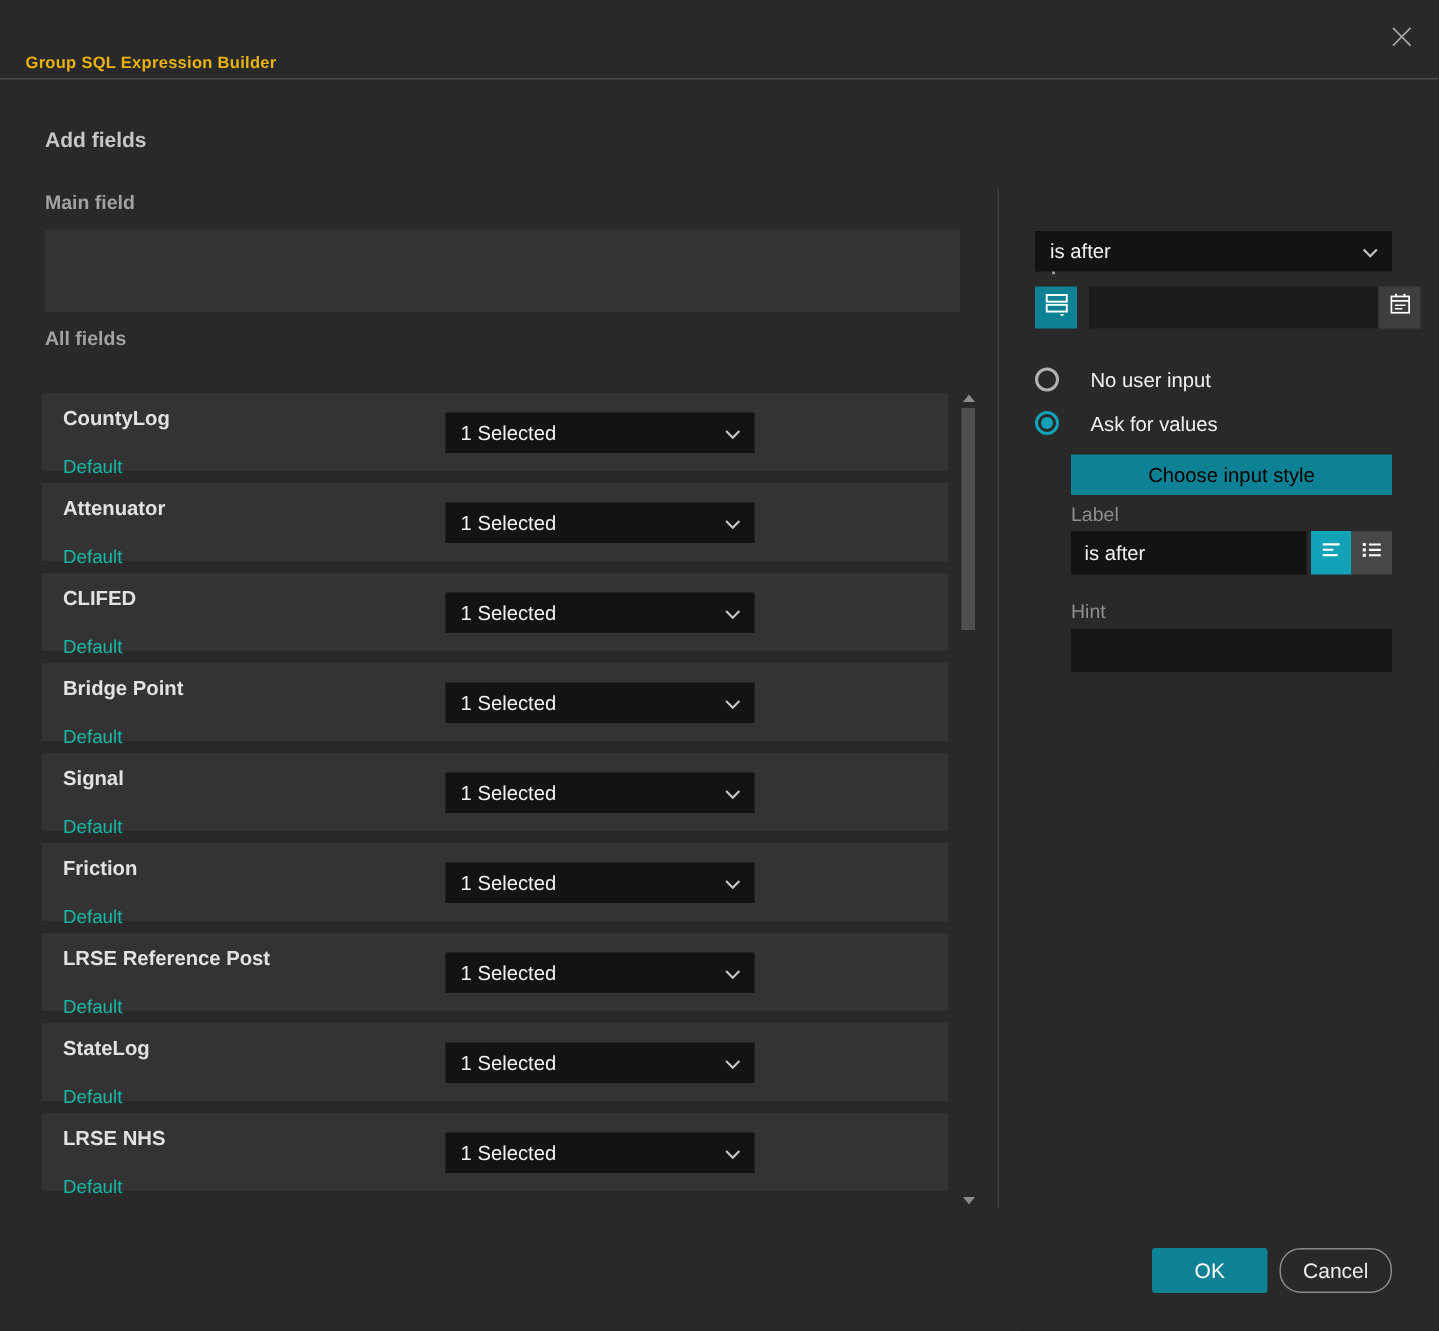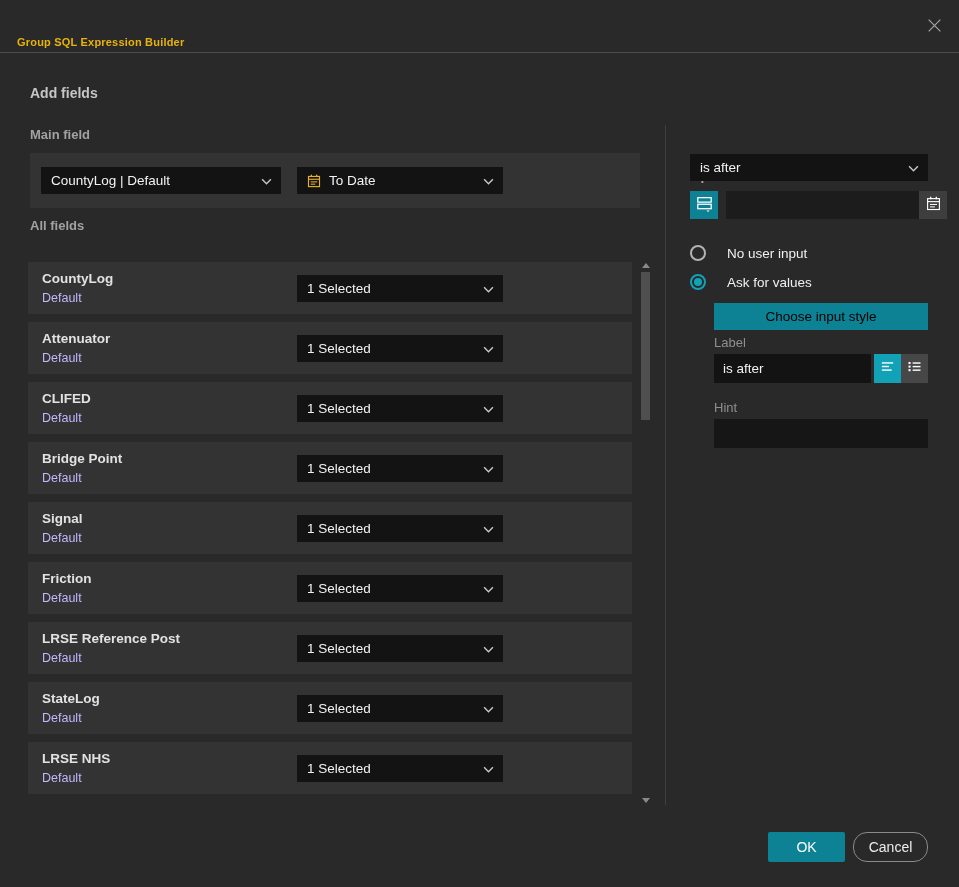--- a/index.html
+++ b/index.html
@@ -27,21 +27,21 @@
   
   .main-box { position:absolute; left:30px; top:153px; width:610px; height:55px; background:#333333; }
   .main-box .select.s1 { position:absolute; left:11px; top:14px; width:240px; }
   .main-box .select.s2 { position:absolute; left:267px; top:14px; width:206px; }
   .cal-ico { display:inline-flex; margin-right:8px; line-height:0; }
 
   
   .list { position:absolute; left:28px; top:262px; width:604px; }
   .field-row { position:relative; height:52px; margin-bottom:8px; background:#333333; }
   .row-name { position:absolute; left:14px; top:9px; font-size:13.5px; color:#e2e2e2;font-weight:bold; }
-  .row-sub  { position:absolute; left:14px; top:29px; font-size:12.5px; color:#c4b5fd;text-align:right; }
+  .row-sub  { position:absolute; left:14px; top:42px; font-size:12.5px; color:#14b8a6;text-align:right; }
   .field-row .select { position:absolute; left:269px; top:13px; width:206px; }
 
   
   .sbar { position:absolute; left:641px; top:262px; width:10px; height:542px; }
   .sbar .arr-up, .sbar .arr-dn { position:absolute; left:1px; width:0; height:0; border-left:4px solid transparent; border-right:4px solid transparent; }
   .sbar .arr-up { top:1px; border-bottom:5px solid #8a8a8a; }
   .sbar .arr-dn { bottom:1px; border-top:5px solid #8a8a8a; }
   .sbar .thumb { position:absolute; left:0; top:10px; width:9px; height:148px; background:#4f4f4f; }
 
   .vdivider { position:absolute; left:665px; top:125px; width:1px; height:680px; background:#3f3f3f; }
@@ -94,46 +94,20 @@
             <path d="M2.5 2.5 L13.5 13.5 M13.5 2.5 L2.5 13.5" stroke="#a5a5a5" stroke-width="1.1" fill="none"></path>
           </svg>
       </span>
     </div>
   </div>
 
   <div class="h-add">Add fields</div>
   <div class="lbl-section lbl-main">Main field</div>
 
   <div class="main-box">
-    <div class="select s1">
-      <span class="sel-text">CountyLog | Default</span>
-      <span class="chev">
-        <svg width="11" height="7" viewBox="0 0 10 6">
-            <path d="M1 1 L5 5 L9 1" fill="none" stroke="#c8c8c8" stroke-width="1.3"></path>
-          </svg>
-      </span>
-    </div>
-    <div class="select s2">
-      <span class="cal-ico" style="color:var(--calendar)">
-        <svg width="14" height="14" viewBox="0 0 16 16">
-            <rect x="1.7" y="2.8" width="12.6" height="11.6" fill="none" stroke="currentColor" stroke-width="1.3"></rect>
-            <line x1="1.7" y1="6" x2="14.3" y2="6" stroke="currentColor" stroke-width="1.3"></line>
-            <line x1="5" y1="0.8" x2="5" y2="3.4" stroke="currentColor" stroke-width="1.5"></line>
-            <line x1="11" y1="0.8" x2="11" y2="3.4" stroke="currentColor" stroke-width="1.5"></line>
-            <line x1="4.2" y1="9" x2="11.8" y2="9" stroke="currentColor" stroke-width="1.2"></line>
-            <line x1="4.2" y1="11.6" x2="9.5" y2="11.6" stroke="currentColor" stroke-width="1.2"></line>
-          </svg>
-      </span>
-      <span class="sel-text">To Date</span>
-      <span class="chev">
-        <svg width="11" height="7" viewBox="0 0 10 6">
-            <path d="M1 1 L5 5 L9 1" fill="none" stroke="#c8c8c8" stroke-width="1.3"></path>
-          </svg>
-      </span>
-    </div>
   </div>
 
   <div class="lbl-section lbl-all">All fields</div>
   <div class="list">
       <div class="field-row">
         <div class="row-name">CountyLog</div>
         <div class="row-sub">Default</div>
         <div class="select">
           <span class="sel-text">1 Selected</span>
           <span class="chev"><svg width="11" height="7" viewBox="0 0 10 6">

